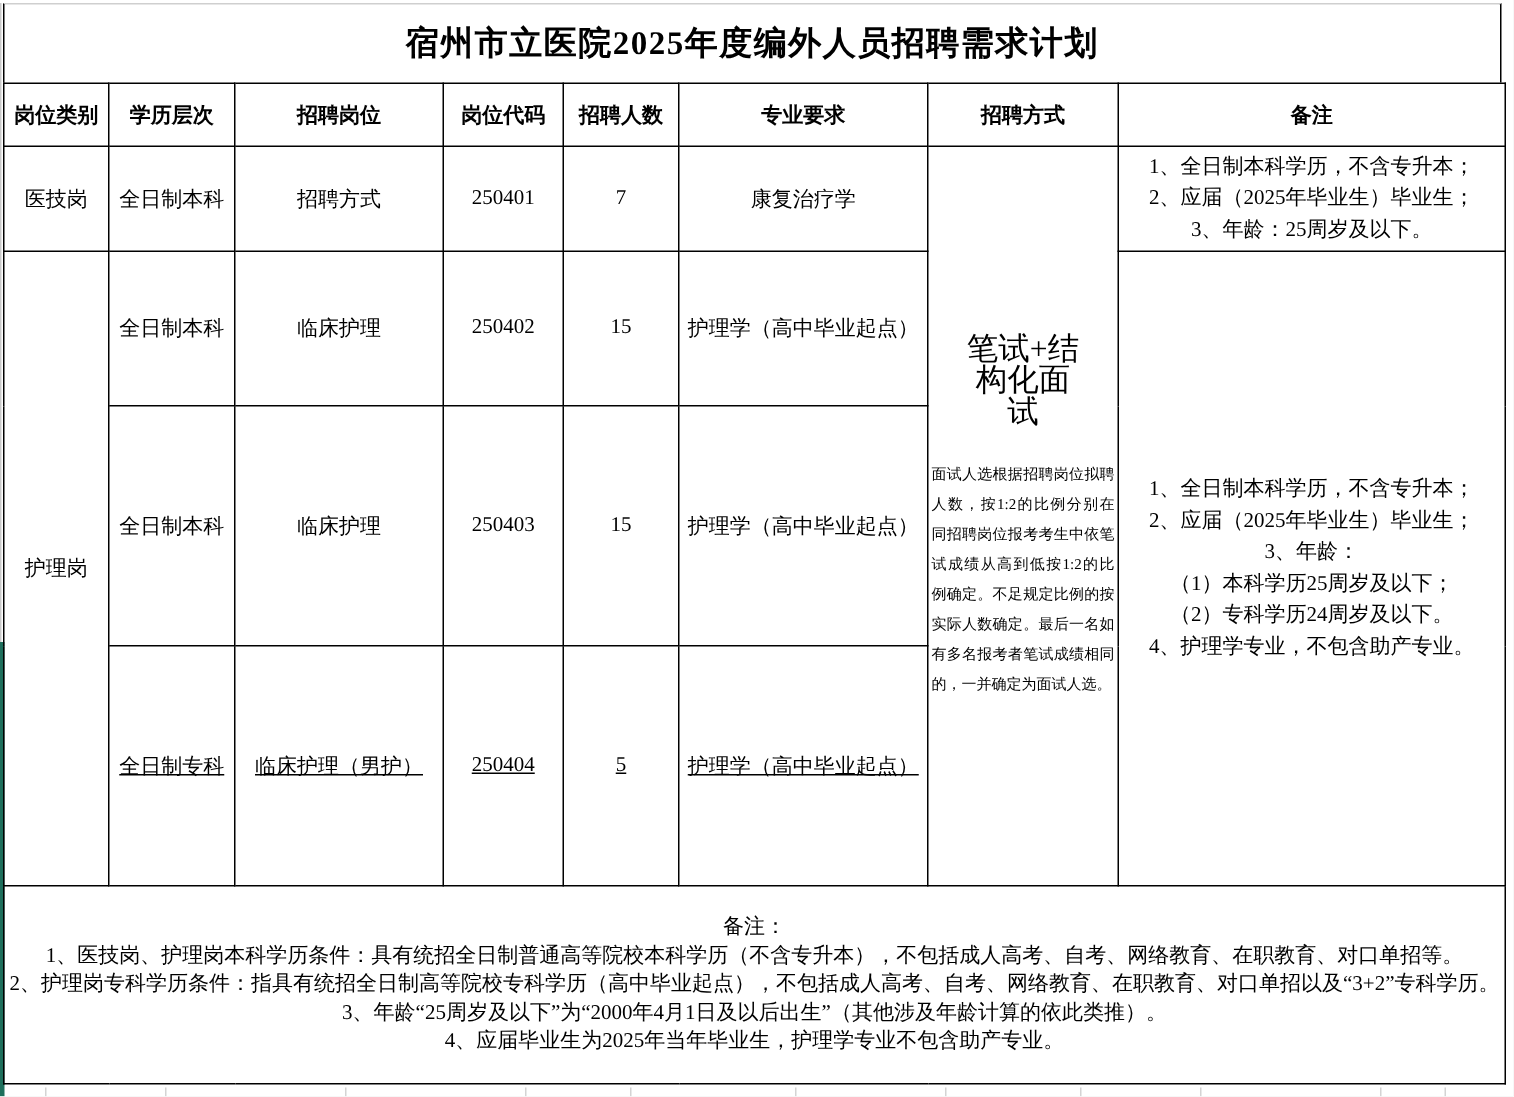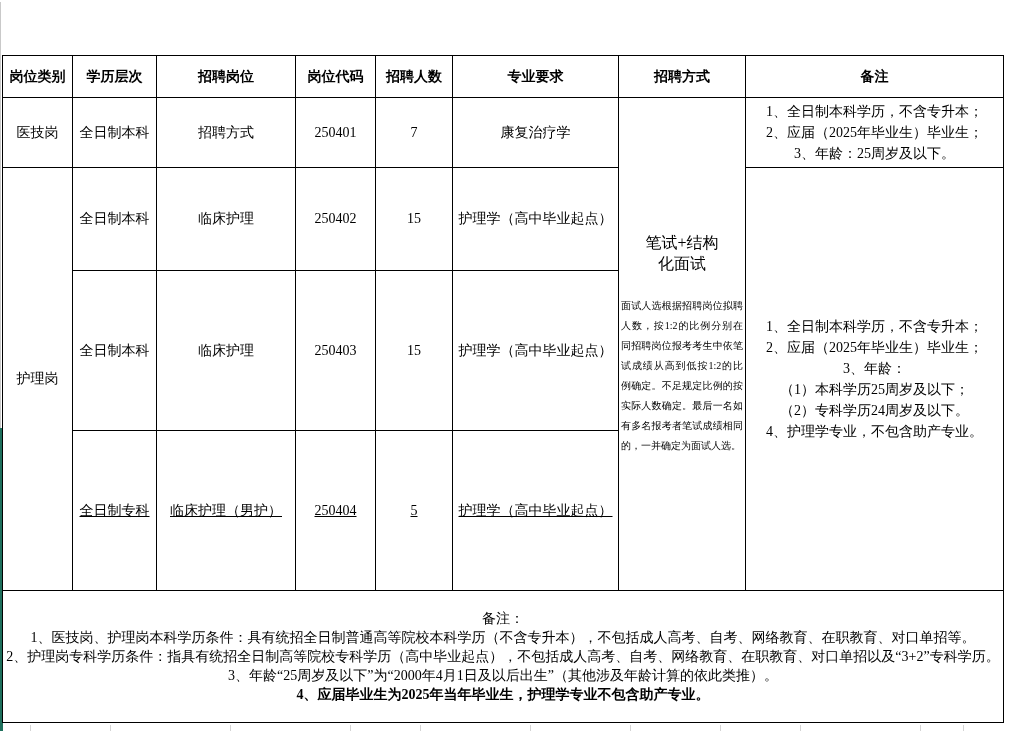--- a/index.html
+++ b/index.html
@@ -40,45 +40,46 @@
   tr.rnotes{height:132px;margin-left:32px;}
   td.code{font-weight:bold;font-size:15px;}
   td.major-left{text-align:left;padding-left:3px;}
   td.remark{
     text-align:left;vertical-align:middle;
     white-space:pre-line;line-height:21px;padding-left:4px;
   }
   td.method{vertical-align:middle;padding:2px 4px;}
   .m-head{
     width:82px;margin:0 auto 22px auto;
-    text-align:center;line-height:21px;font-size:16px;
+    text-align:center;line-height:21px;font-size:21px;
   }
   .m-body{
     text-align:justify;text-align-last:left;
     line-height:20px;font-size:10px;
   }
   td.notes{
     text-align:left;vertical-align:top;
     padding:3px 4px 0 5px;
     font-size:15px;line-height:19px;
     border-bottom:2px solid #000;
   }
   .note-line{margin:0;}
-  .note-bold{font-weight:bold;}
+  .note-bold{font-weight:normal;}
   .grid-stub{position:absolute;left:0;top:725px;width:1009px;height:6px;}
   .grid-stub i{position:absolute;top:0;width:1px;height:6px;background:#d4d4d4;}
 </style>
 </head>
 <body>
 
 <div class="sheet">
 
   <div class="left-gray"></div>
   <div class="left-green"></div>
 
+  <div class="title">宿州市立医院2025年度编外人员招聘需求计划</div>
 
   <table class="main">
     <colgroup>
       <col style="width:70px">
         <col style="width:84px">
         <col style="width:139px">
         <col style="width:80px">
       <col style="width:77px">
         <col style="width:166px">
         <col style="width:127px">

